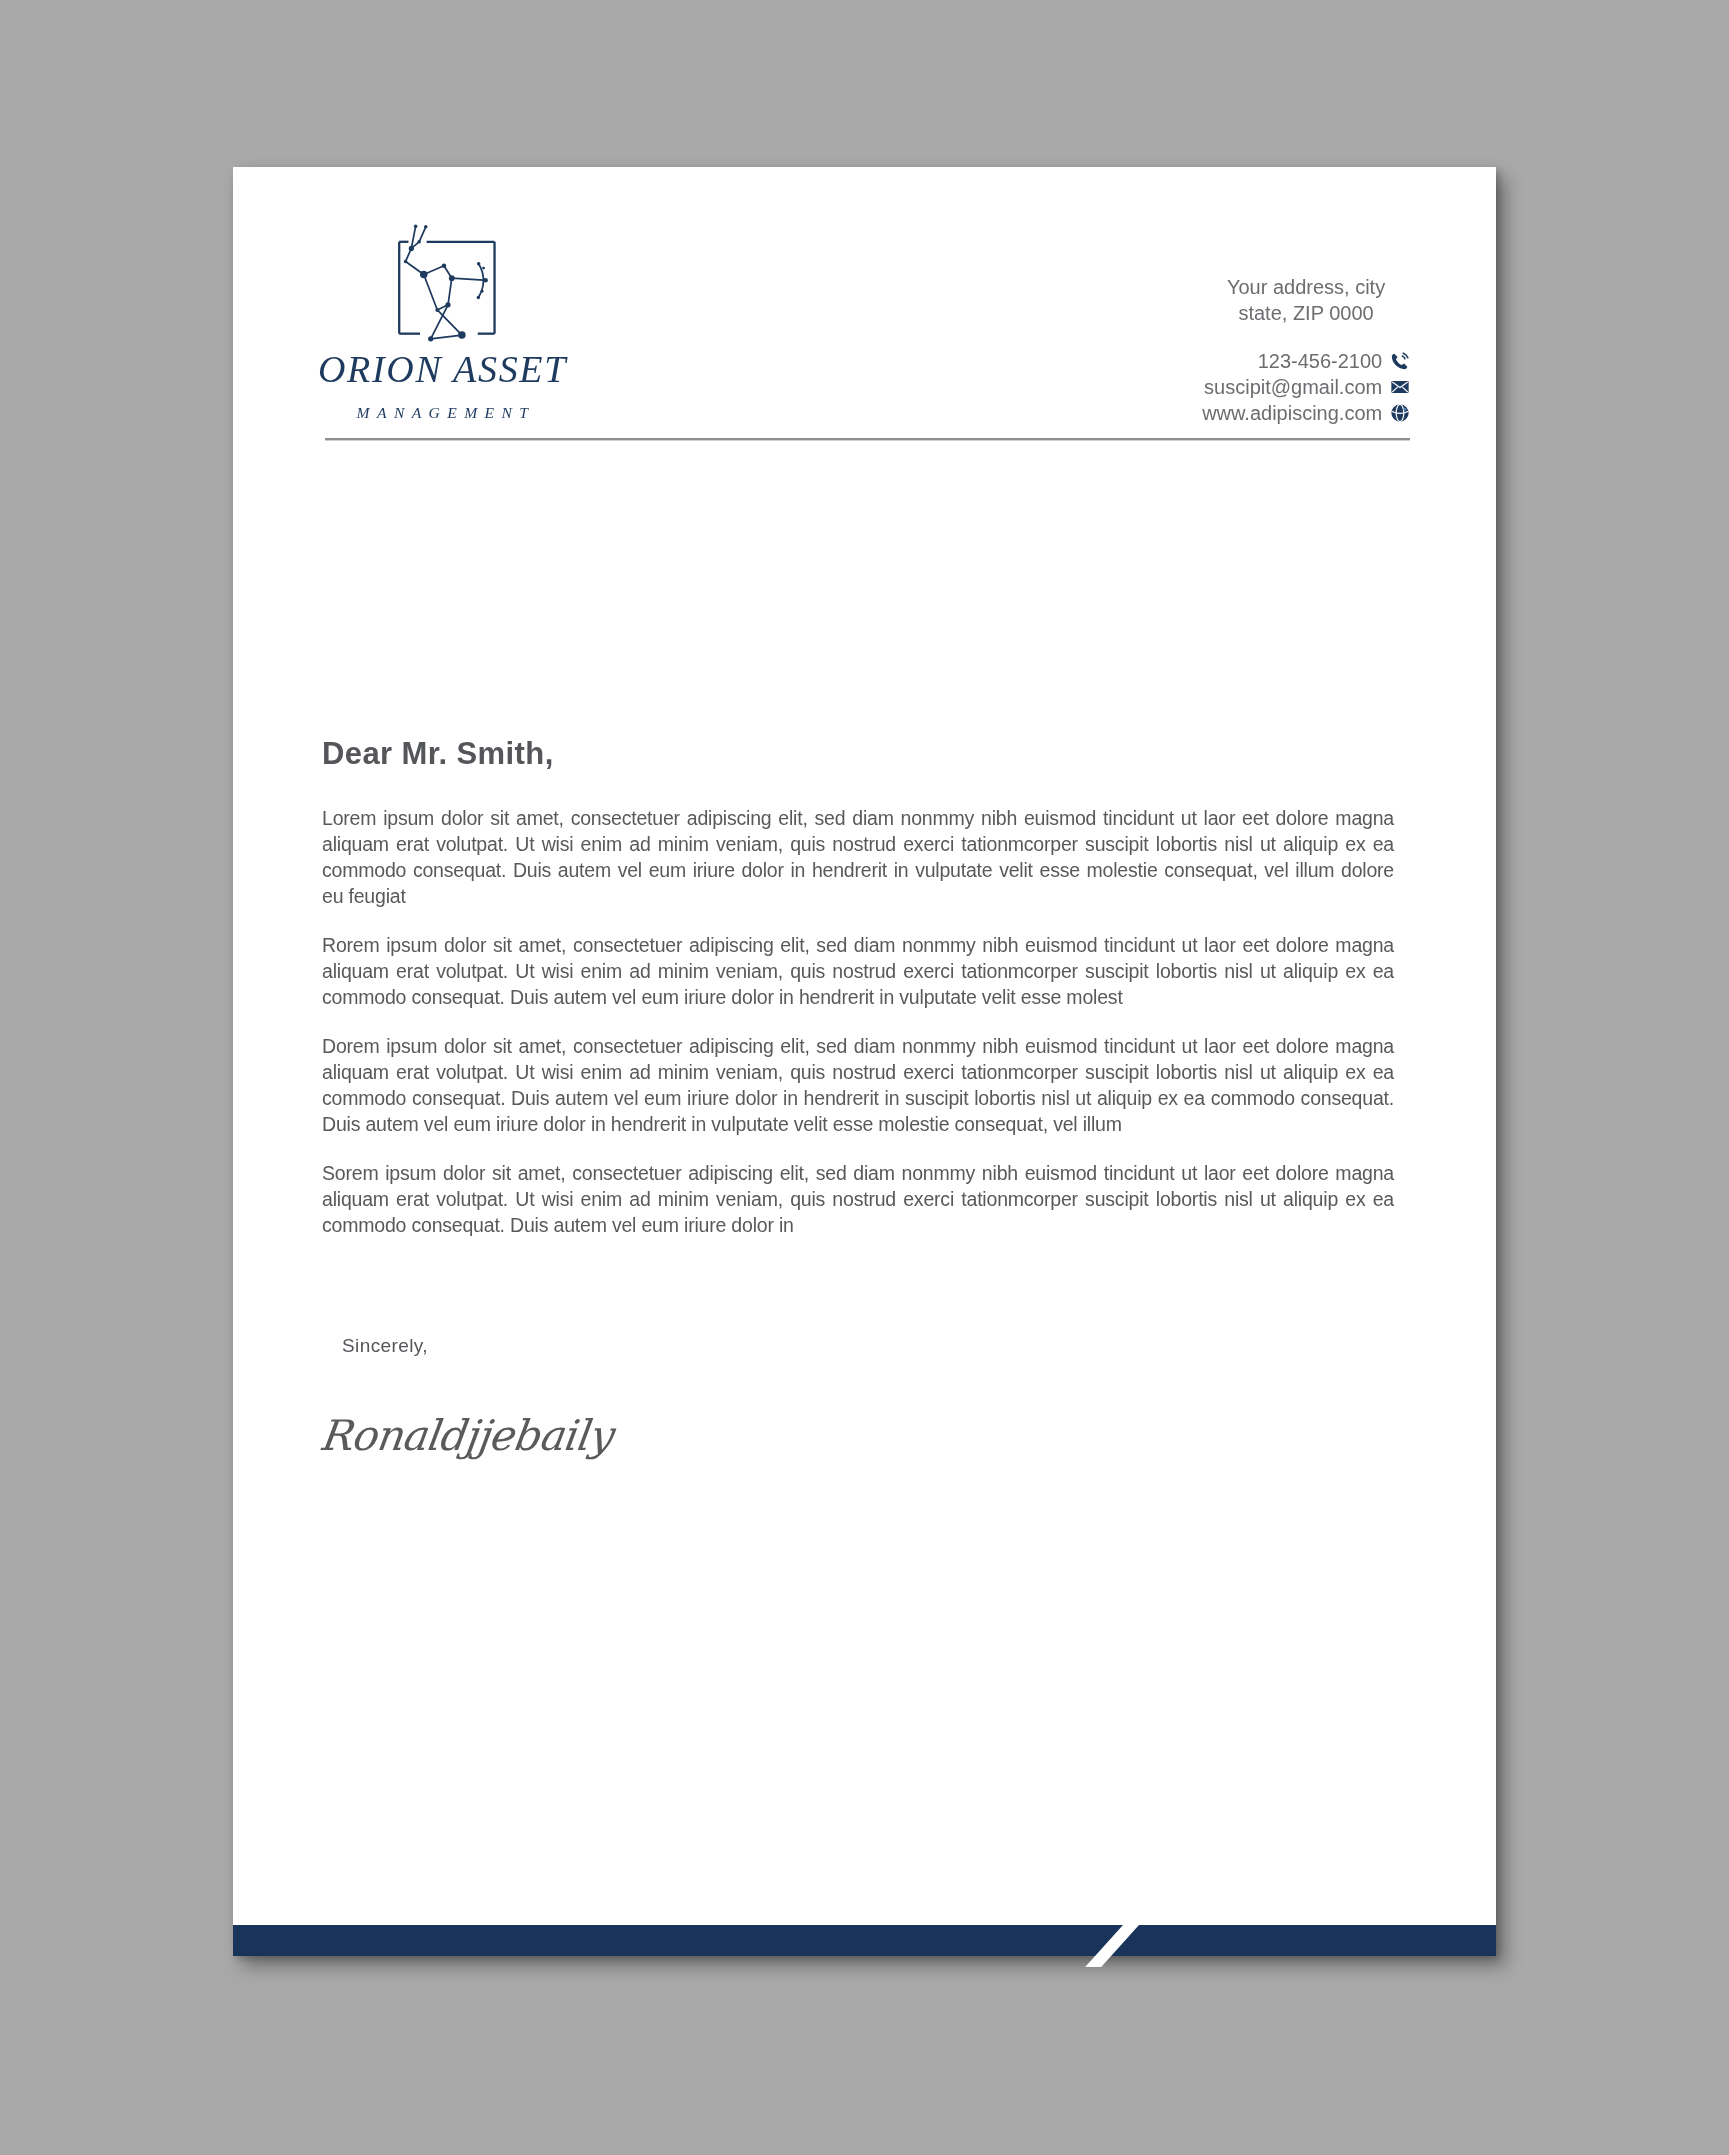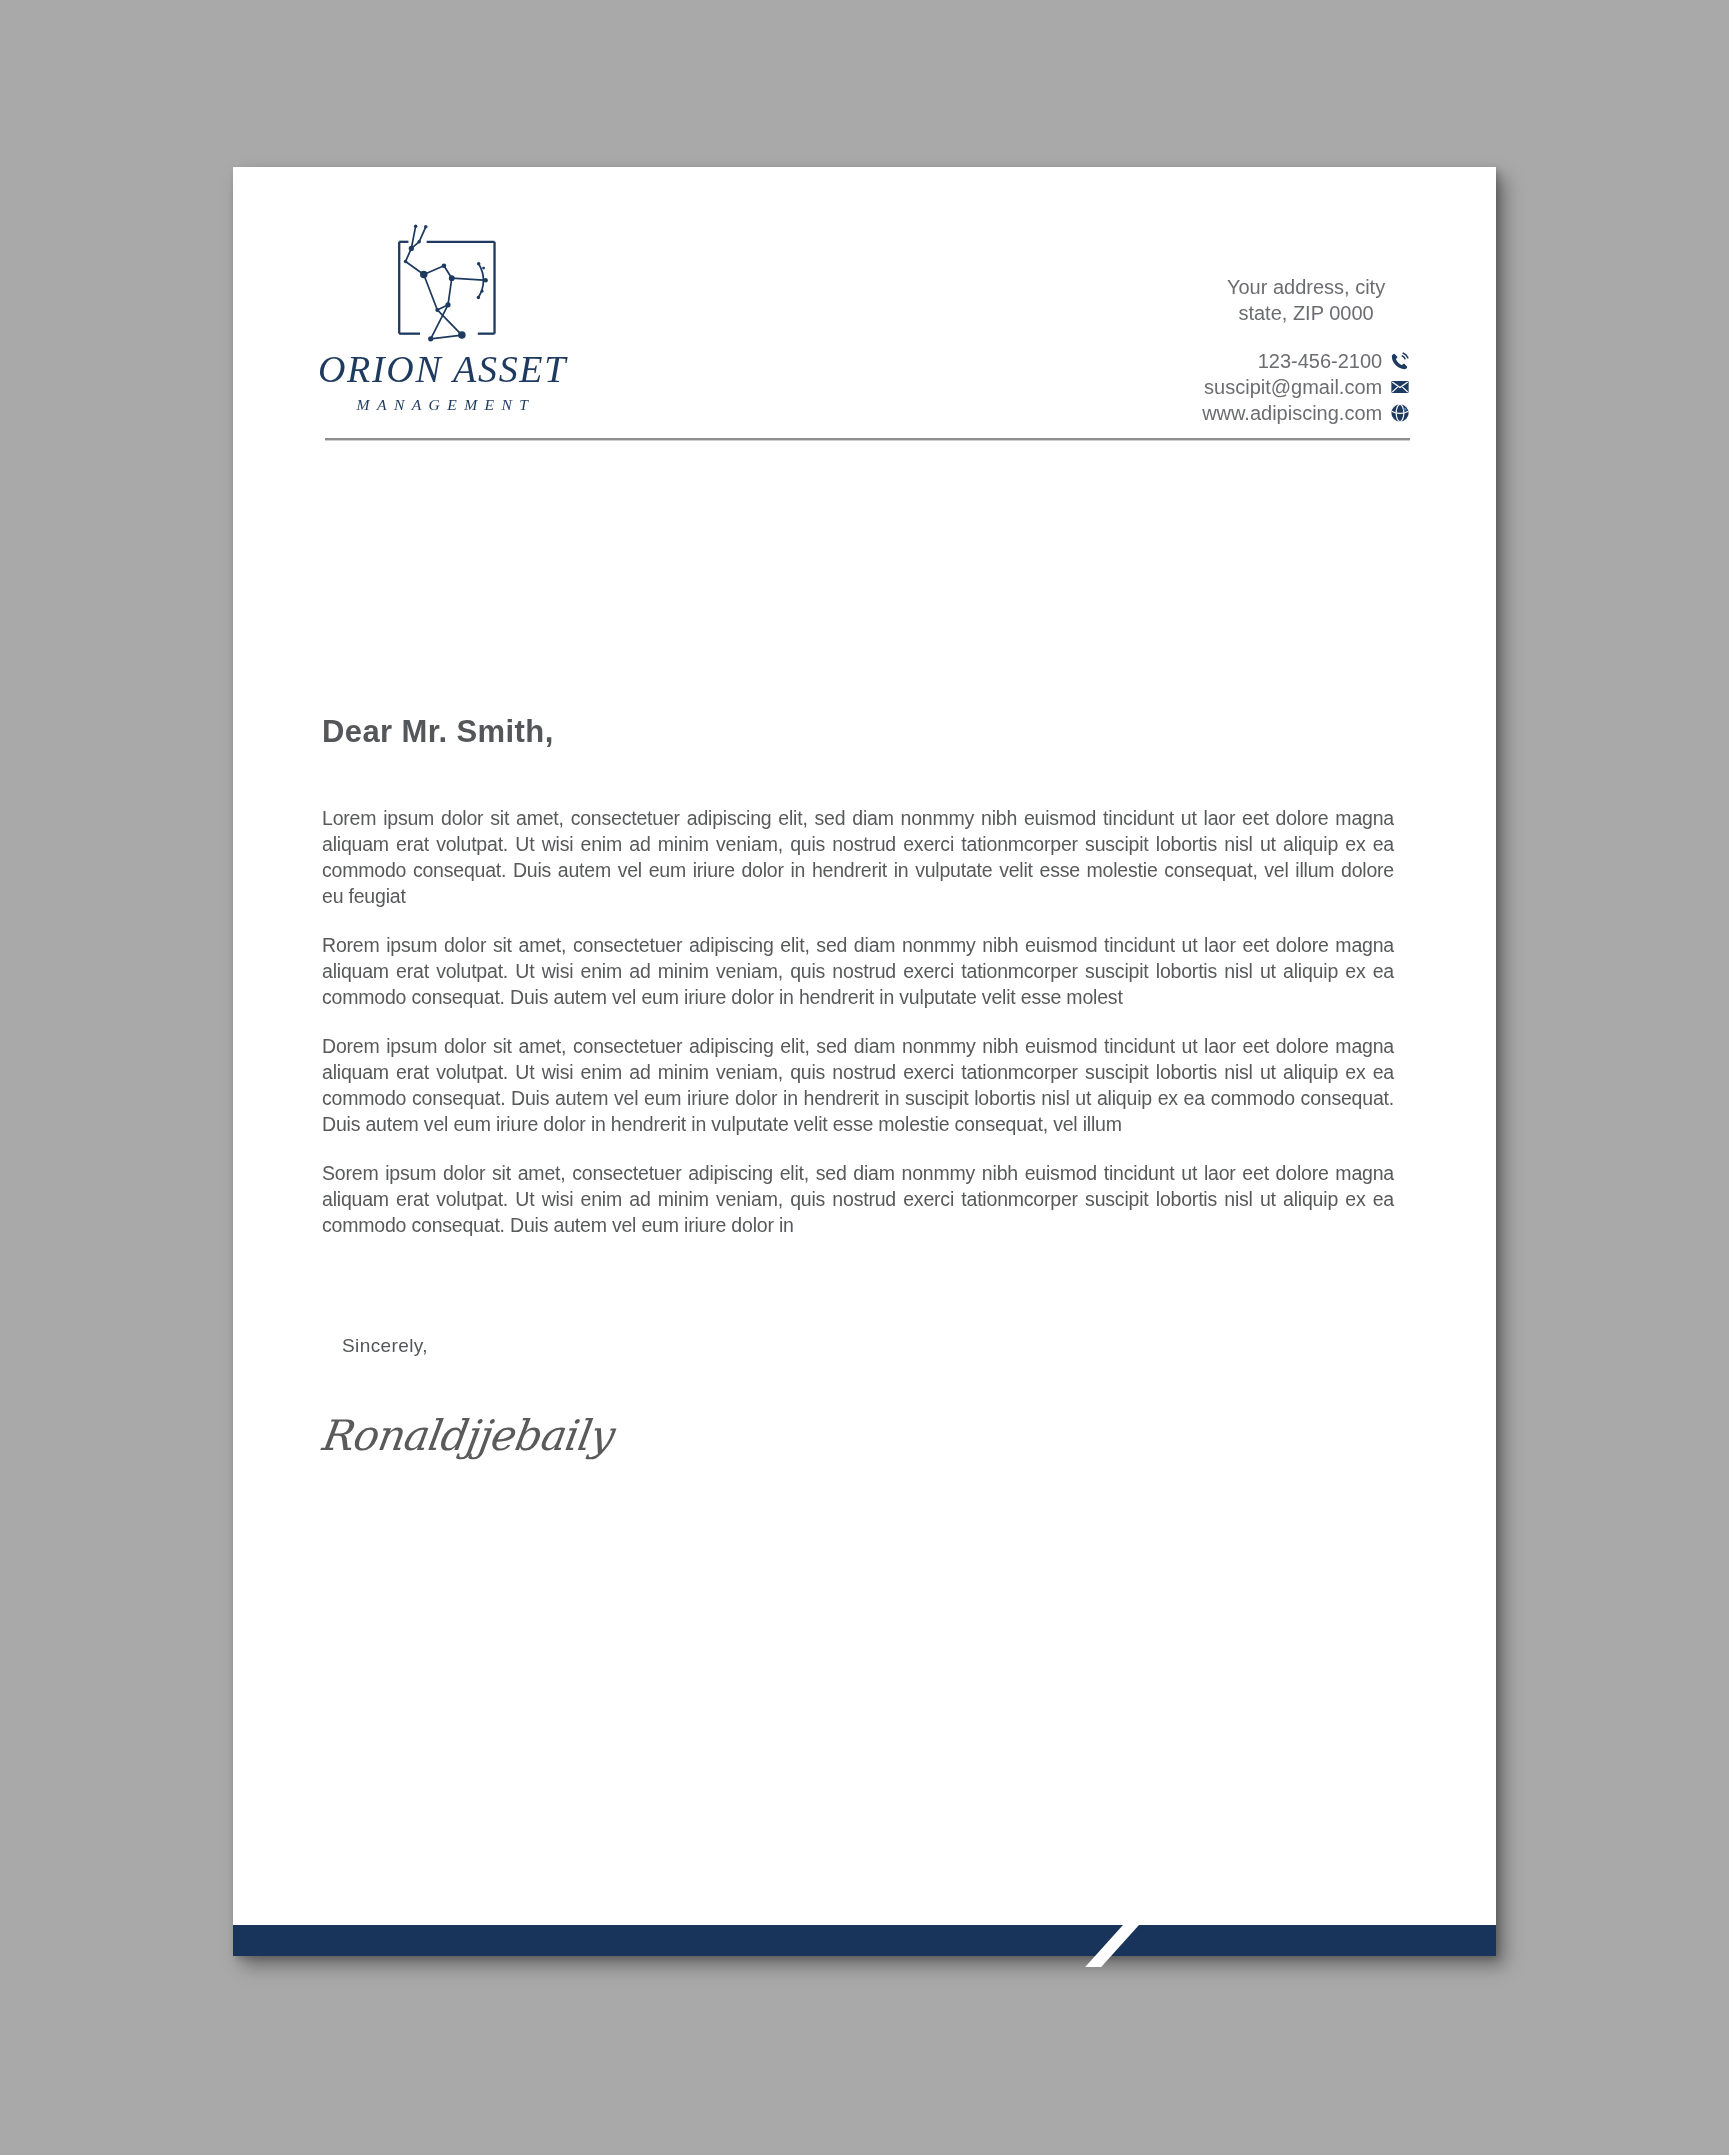--- a/index.html
+++ b/index.html
@@ -36,42 +36,42 @@
     position:absolute; left:80px; top:183px; width:259px;
     text-align:center; color:var(--brand-navy);
     font-family:"Liberation Serif", serif;
     font-style:italic;
   }
   .logo-title{
     font-size:38px; line-height:1.05; letter-spacing:1.7px; font-weight:normal;
     white-space:nowrap;
   }
   .logo-subtitle{
-    font-size:15.6px; letter-spacing:7.4px; padding-left:7px; margin-top:6px;
+    font-size:15.6px; letter-spacing:7.4px; padding-left:7px; margin-top:14px;
     white-space:nowrap;
   }
   
   .contact-block{
     position:absolute; right:86px; top:107px;
     text-align:center; color:var(--contact-gray);
     font-size:20px; line-height:26px;
   }
   .contact-rows{ margin-top:22px; }
   .contact-row{
     display:flex; justify-content:flex-end; align-items:center;
     gap:7.8px; height:26px;
   }
   .contact-row svg{ flex:0 0 auto; display:block; }
   .divider{
     position:absolute; left:92px; right:86px; top:271px; height:2.6px;
     background:linear-gradient(to bottom,#8e8e8e 0 55%,#cfcfcf 55% 100%);
   }
   
   .greeting{
-    position:absolute; left:89px; top:547px;
+    position:absolute; left:89px; top:569px;
     font-size:31px; font-weight:bold; line-height:36px;
     color:var(--heading-gray); letter-spacing:0.4px;
   }
   .body-copy{
     position:absolute; left:89px; top:638px; width:1072px;
     color:var(--text-gray);
   }
   .body-copy p{
     font-size:19.5px; line-height:26px; letter-spacing:-0.2px;
     text-align:justify; margin-bottom:23px;

